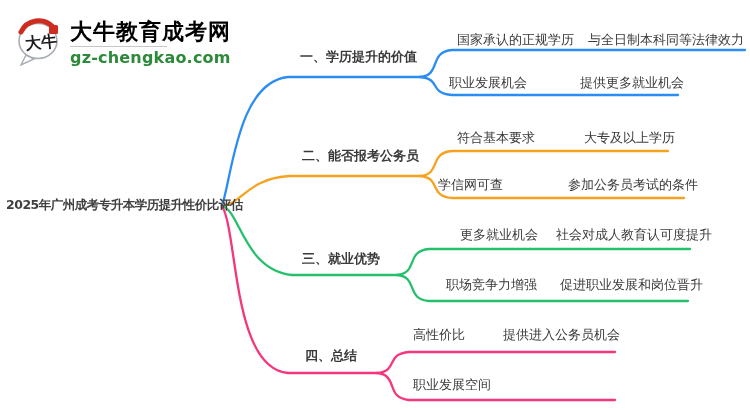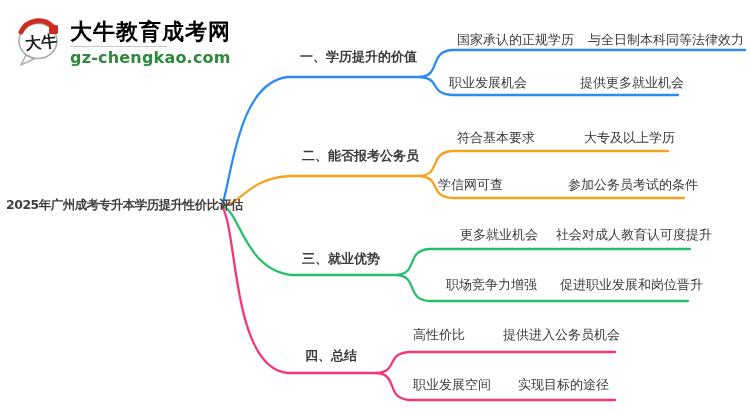--- a/index.html
+++ b/index.html
@@ -83,15 +83,14 @@
   <div class="txt row-text" style="left:568px;top:176px;">参加公务员考试的条件</div>
 
   <div class="txt row-text" style="left:448px;top:226px;margin-left:12px;">更多就业机会</div>
   <div class="txt row-text" style="left:446px;top:276px;">职场竞争力增强</div>
   <div class="txt row-text" style="left:556px;top:226px;">社会对成人教育认可度提升</div>
   <div class="txt row-text" style="left:560px;top:276px;">促进职业发展和岗位晋升</div>
 
   <div class="txt row-text" style="left:413px;top:326px;">高性价比</div>
   <div class="txt row-text" style="left:503px;top:326px;">提供进入公务员机会</div>
   <div class="txt row-text" style="left:413px;top:376px;">职业发展空间</div>
-  <div class="txt row-text" style="left:518px;top:376px;">实现目标的途径</div>
 
 </div>
 
 </body></html>

